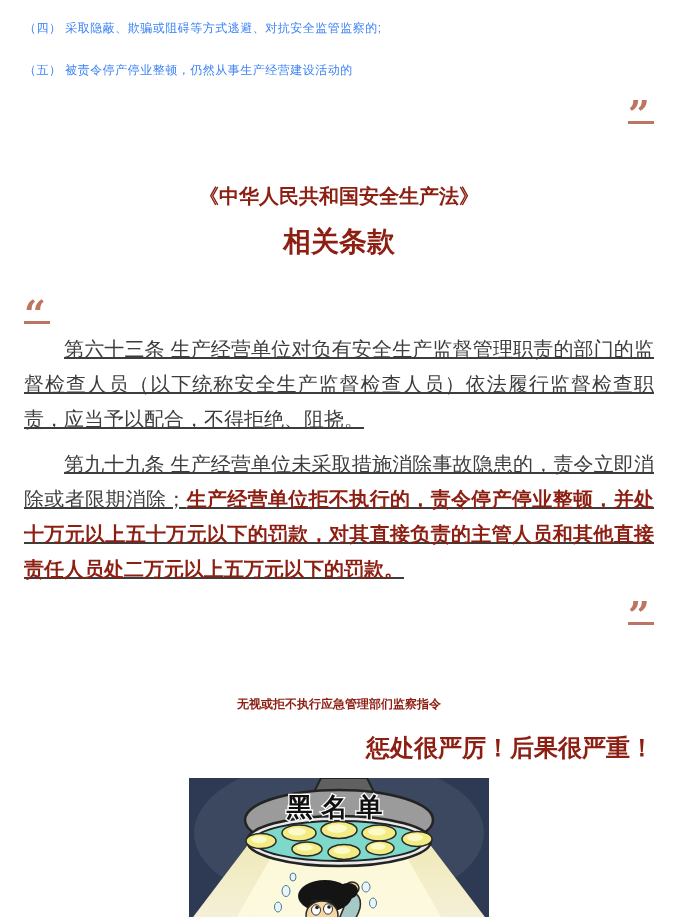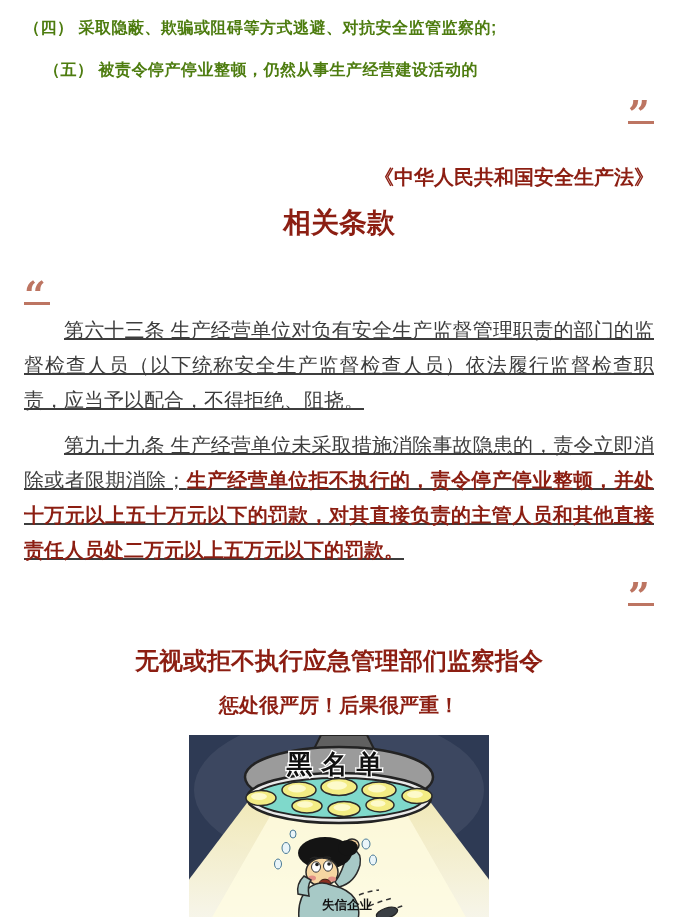--- a/index.html
+++ b/index.html
@@ -6,24 +6,24 @@
   body {
     width:678px; height:917px; overflow:hidden;
     background:#ffffff;
     font-family:"Liberation Sans","DejaVu Sans",sans-serif;
     color:#3d3d3d;
   }
   .page { padding:14px 24px 0 24px; }
 
   
   .clause {
-    color:#4d7c0f; font-weight:bold; font-size:16px; line-height:28px;
+    color:#3b82f6; font-weight:normal; font-size:12px; line-height:28px;
     margin:0 0 14px 0; letter-spacing:0.5px;
   }
-  .clause + .clause { margin-top:14px;margin-left:20px; }
+  .clause + .clause { margin-top:14px; }
 
   
   .quote-row { margin:0; }
   .quote-row.right { text-align:right; }
   .quote-row.top   { margin-top:18px; }
   .quote-row.open  { margin-top:46px; }
   .quote-row.bottom{ margin-top:16px; }
   .qmark {
     position:relative; display:inline-block; width:26px; height:18px;
   }
@@ -32,21 +32,21 @@
     font-family:"DejaVu Serif",serif; font-weight:700;
     font-size:38px; line-height:38px; color:#bd7562;
   }
   .qmark::after {
     content:""; position:absolute; left:0; right:0; bottom:-4px;
     height:3px; background:#bd7562;
   }
 
   
   .law-title {
-    margin-top:39px; text-align:right;
+    margin-top:58px; text-align:center;
     color:#8c1e12; font-weight:bold; font-size:20px; line-height:28px;
   }
   .law-subtitle {
     margin-top:18px; text-align:center;
     color:#8c1e12; font-weight:bold; font-size:28px; line-height:28px;
   }
 
   
   .article {
     margin:8px 0 0 0;
@@ -55,26 +55,26 @@
     color:#3d3d3d;
     text-decoration:underline;
   }
   .article.second { margin-top:10px; }
   .article .em {
     color:#8c1e12; font-weight:bold;
   }
 
   
   .warning1 {
-    margin-top:40px; text-align:center;
-    color:#8c1e12; font-weight:bold; font-size:24px; line-height:30px;
+    margin-top:64px; text-align:center;
+    color:#8c1e12; font-weight:bold; font-size:12px; line-height:30px;
   }
   .warning2 {
-    margin-top:14px; text-align:center;
-    color:#8c1e12; font-weight:bold; font-size:20px; line-height:30px;
+    margin-top:14px; text-align:right;
+    color:#8c1e12; font-weight:bold; font-size:24px; line-height:30px;
   }
 
   
   .cartoon-wrap { margin-top:15px; text-align:center; }
   .cartoon-wrap svg { display:inline-block; vertical-align:top; }
 </style>
 </head>
 <body>
 
 <div class="page">

